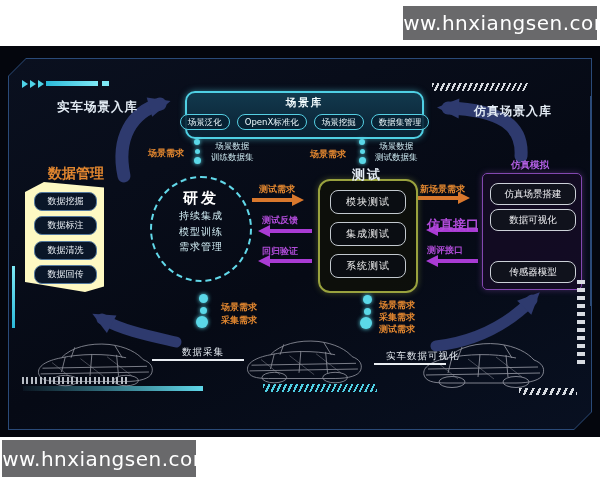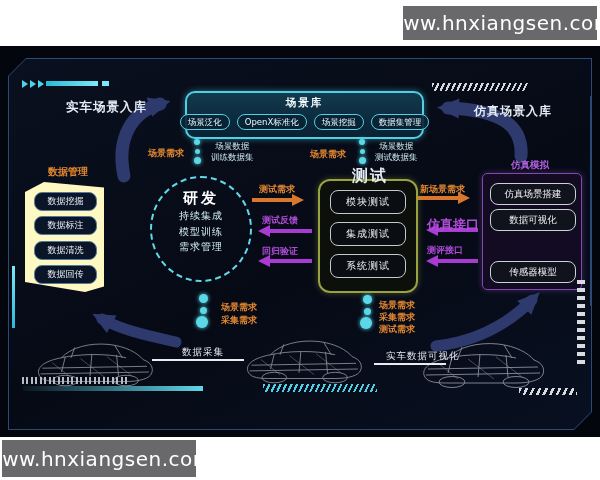--- a/index.html
+++ b/index.html
@@ -134,21 +134,21 @@
 
     <path d="M417,198 L466,198" stroke="#d9782d" stroke-width="4" marker-end="url(#morange)"></path>
     <path d="M478,230 L430,230" stroke="#a93bd4" stroke-width="4" marker-end="url(#mmag)"></path>
     <path d="M478,261 L430,261" stroke="#a93bd4" stroke-width="4" marker-end="url(#mmag)"></path>
 
     <use href="#carshape" transform="translate(33,334) scale(0.95)"></use>
     <use href="#carshape" transform="translate(242,331) scale(0.95)"></use>
     <use href="#carshape" transform="translate(418,333) scale(1.0)"></use>
   </svg>
 
-  <div class="lbl white-lbl" style="left:66px;top:99px;font-size:12.5px;letter-spacing:1px;">实车场景入库</div>
+  <div class="lbl white-lbl" style="left:57px;top:99px;font-size:12.5px;letter-spacing:1px;">实车场景入库</div>
   <div class="lbl white-lbl" style="left:474px;top:103px;font-size:12px;letter-spacing:1px;">仿真场景入库</div>
 
   <div class="lib-box">
     <div class="lib-title">场景库</div>
     <div class="lib-pills">
       <div class="lib-pill">场景泛化</div>
       <div class="lib-pill">OpenX标准化</div>
       <div class="lib-pill">场景挖掘</div>
       <div class="lib-pill">数据集管理</div>
     </div>
@@ -176,39 +176,39 @@
     <div class="rnd-title">研发</div>
     <div class="rnd-item">持续集成</div>
     <div class="rnd-item">模型训练</div>
     <div class="rnd-item">需求管理</div>
   </div>
 
   <div class="lbl orange" style="left:259px;top:183px;font-size:9px;">测试需求</div>
   <div class="lbl magenta" style="left:262px;top:214px;font-size:9px;">测试反馈</div>
   <div class="lbl magenta" style="left:262px;top:245px;font-size:9px;">回归验证</div>
 
-  <div class="lbl white-lbl" style="left:352px;top:166px;font-size:16px;letter-spacing:2px;">测试</div>
+  <div class="lbl white-lbl" style="left:352px;top:166px;font-size:13px;letter-spacing:2px;">测试</div>
   <div class="test-box">
     <div class="test-pill" style="top:9px;">模块测试</div>
     <div class="test-pill" style="top:41px;">集成测试</div>
     <div class="test-pill" style="top:73px;">系统测试</div>
   </div>
 
   <div class="lbl orange" style="left:420px;top:183px;font-size:9px;">新场景需求</div>
   <div class="lbl magenta" style="left:427px;top:216px;font-size:13px;">仿真接口</div>
   <div class="lbl magenta" style="left:427px;top:244px;font-size:9px;">测评接口</div>
 
   <div class="lbl" style="left:511px;top:159px;font-size:9.5px;font-weight:bold;color:#b461e6;">仿真模拟</div>
   <div class="sim-box">
     <div class="sim-pill" style="top:9px;">仿真场景搭建</div>
     <div class="sim-pill" style="top:35px;">数据可视化</div>
     <div class="sim-pill" style="top:87px;">传感器模型</div>
   </div>
 
-  <div class="lbl orange" style="left:48px;top:165px;font-size:10px;font-family:Liberation Serif, serif;">数据管理</div>
+  <div class="lbl orange" style="left:48px;top:165px;font-size:14px;font-family:Liberation Serif, serif;">数据管理</div>
   <div class="dm-box">
     <div class="dm-pill" style="top:10px;">数据挖掘</div>
     <div class="dm-pill" style="top:34px;">数据标注</div>
     <div class="dm-pill" style="top:59px;">数据清洗</div>
     <div class="dm-pill" style="top:83px;">数据回传</div>
   </div>
 
   <div class="dot" style="left:198.5px;top:293.5px;width:9px;height:9px;"></div>
   <div class="dot" style="left:199.5px;top:306.5px;width:7px;height:7px;"></div>
   <div class="dot" style="left:196px;top:316px;width:12px;height:12px;"></div>

